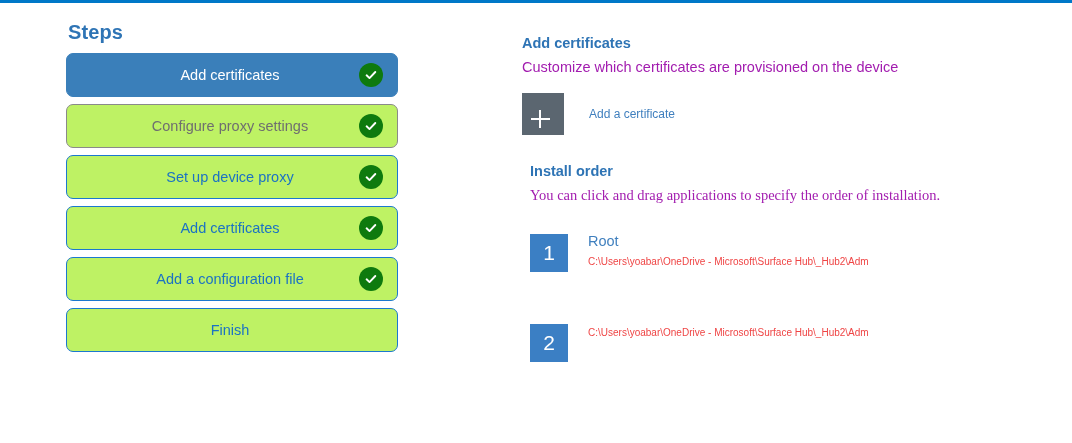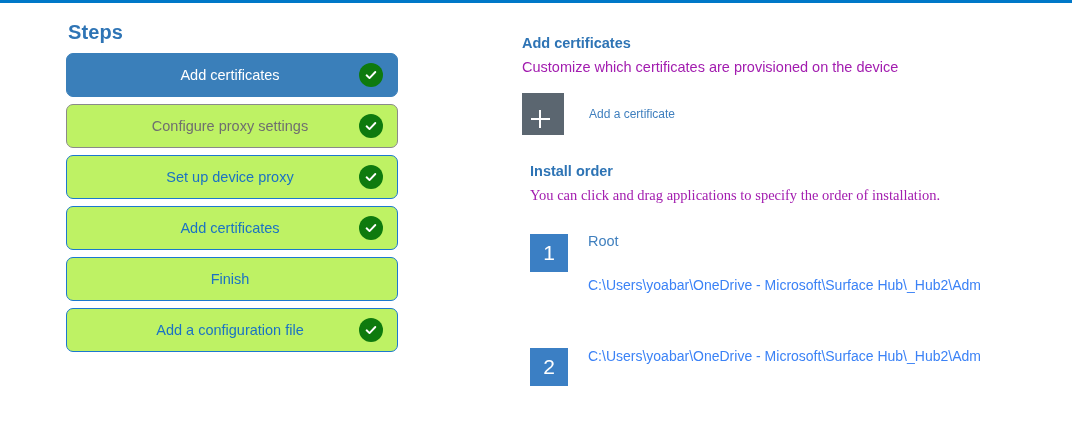--- a/index.html
+++ b/index.html
@@ -179,30 +179,29 @@
     align-items: center;
     justify-content: center;
     flex: 0 0 auto;
     margin-top: 2px;
   }
   .order-text {
     margin-left: 20px;
     display: flex;
     flex-direction: column;
     white-space: nowrap;
-    gap: 24px;
   }
   .order-name {
     font-size: 14.5px;
     color: #3f7fbe;
     line-height: 19px;
   }
   .order-path {
-    font-size: 14px;
-    color: #3b82f6;
+    font-size: 10px;
+    color: #ef4444;
     line-height: 21px;
   }
 </style>
 </head>
 <body>
 
 <div class="top-bar"></div>
 
 <div class="page">
 
@@ -242,30 +241,30 @@
       <div class="step-btn">
         <span class="step-label">Add certificates</span>
         <span class="check-badge">
           <svg width="14" height="14" viewBox="0 0 14 14" aria-hidden="true">
             <path d="M2.6 7.3 L5.5 10.1 L11.3 4.0" fill="none" stroke="#ffffff" stroke-width="1.9" stroke-linecap="round" stroke-linejoin="round"></path>
           </svg>
         </span>
       </div>
 
       <div class="step-btn">
+        <span class="step-label">Add a configuration file</span>
+        <span class="check-badge">
+          <svg width="14" height="14" viewBox="0 0 14 14" aria-hidden="true">
+            <path d="M2.6 7.3 L5.5 10.1 L11.3 4.0" fill="none" stroke="#ffffff" stroke-width="1.9" stroke-linecap="round" stroke-linejoin="round"></path>
+          </svg>
+        </span>
+      </div>
+
+      <div class="step-btn">
         <span class="step-label">Finish</span>
-      </div>
-
-      <div class="step-btn">
-        <span class="step-label">Add a configuration file</span>
-        <span class="check-badge">
-          <svg width="14" height="14" viewBox="0 0 14 14" aria-hidden="true">
-            <path d="M2.6 7.3 L5.5 10.1 L11.3 4.0" fill="none" stroke="#ffffff" stroke-width="1.9" stroke-linecap="round" stroke-linejoin="round"></path>
-          </svg>
-        </span>
       </div>
 
     </div>
   </div>
 
   <div class="detail-pane">
 
     <div class="block-add-cert">
       <div class="sec-title">Add certificates</div>
       <div class="sec-sub">Customize which certificates are provisioned on the device</div>

